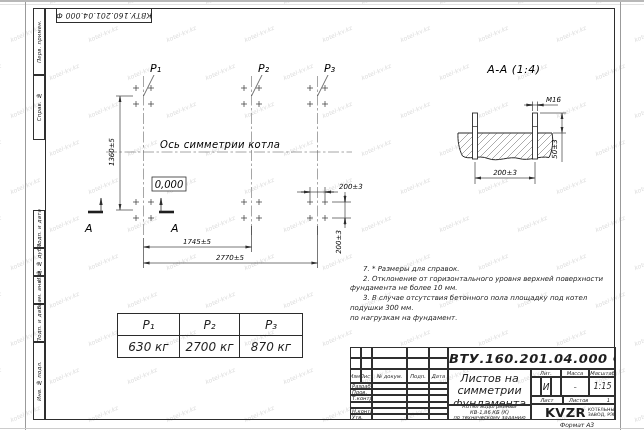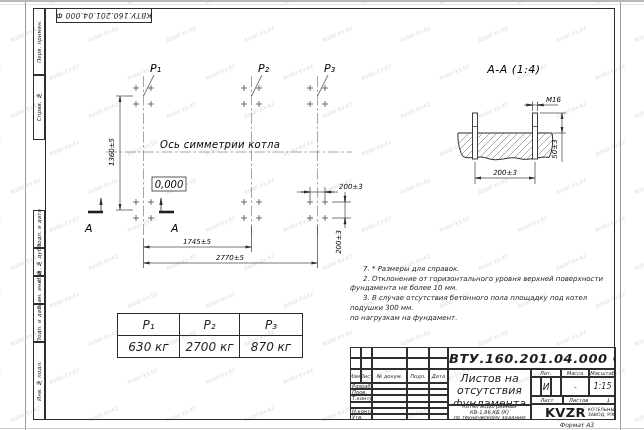--- a/index.html
+++ b/index.html
@@ -367,21 +367,21 @@
     <div class="cell" style="left:79px;top:60.8px;width:19px;height:6.2px;"></div>
     <div class="cell t5" style="left:0;top:67px;width:22px;height:6px;justify-content:flex-start;padding-left:1px;">Утв.</div>
     <div class="cell" style="left:22px;top:67px;width:35px;height:6px;"></div>
     <div class="cell" style="left:57px;top:67px;width:22px;height:6px;"></div>
     <div class="cell" style="left:79px;top:67px;width:19px;height:6px;"></div>
 
     <div class="cell docnum" style="left:98px;top:0;width:168px;height:22px;">КВТУ.160.201.04.000 Ф</div>
 
     <div class="cell tb-title" style="left:98px;top:22px;width:83px;height:36px;">
       <div>Листов на</div>
-      <div>отсутствия</div>
+      <div>симметрии</div>
       <div>фундамента</div>
     </div>
 
     <div class="cell tb-prod" style="left:98px;top:58px;width:83px;height:15px;">
       <div>Котел водогрейный</div>
       <div>КВ-1,86 КБ (К)</div>
       <div>по техническому заданию</div>
     </div>
 
     <div class="cell t5" style="left:181px;top:22px;width:30px;height:8px;">Лит.</div>

